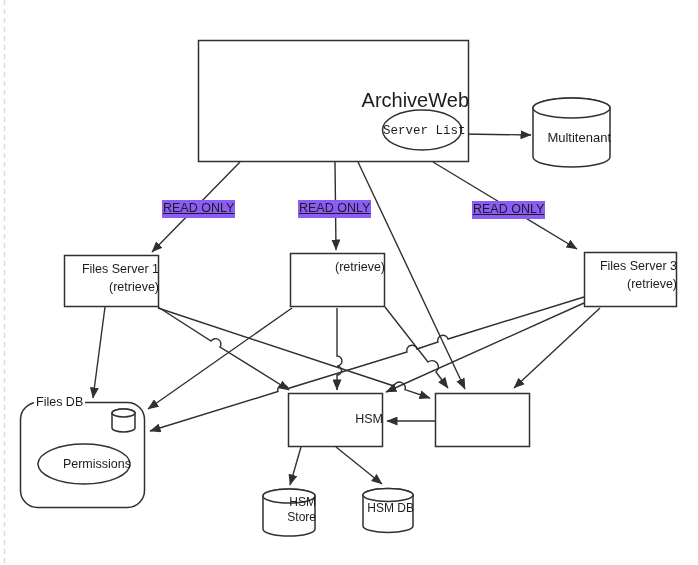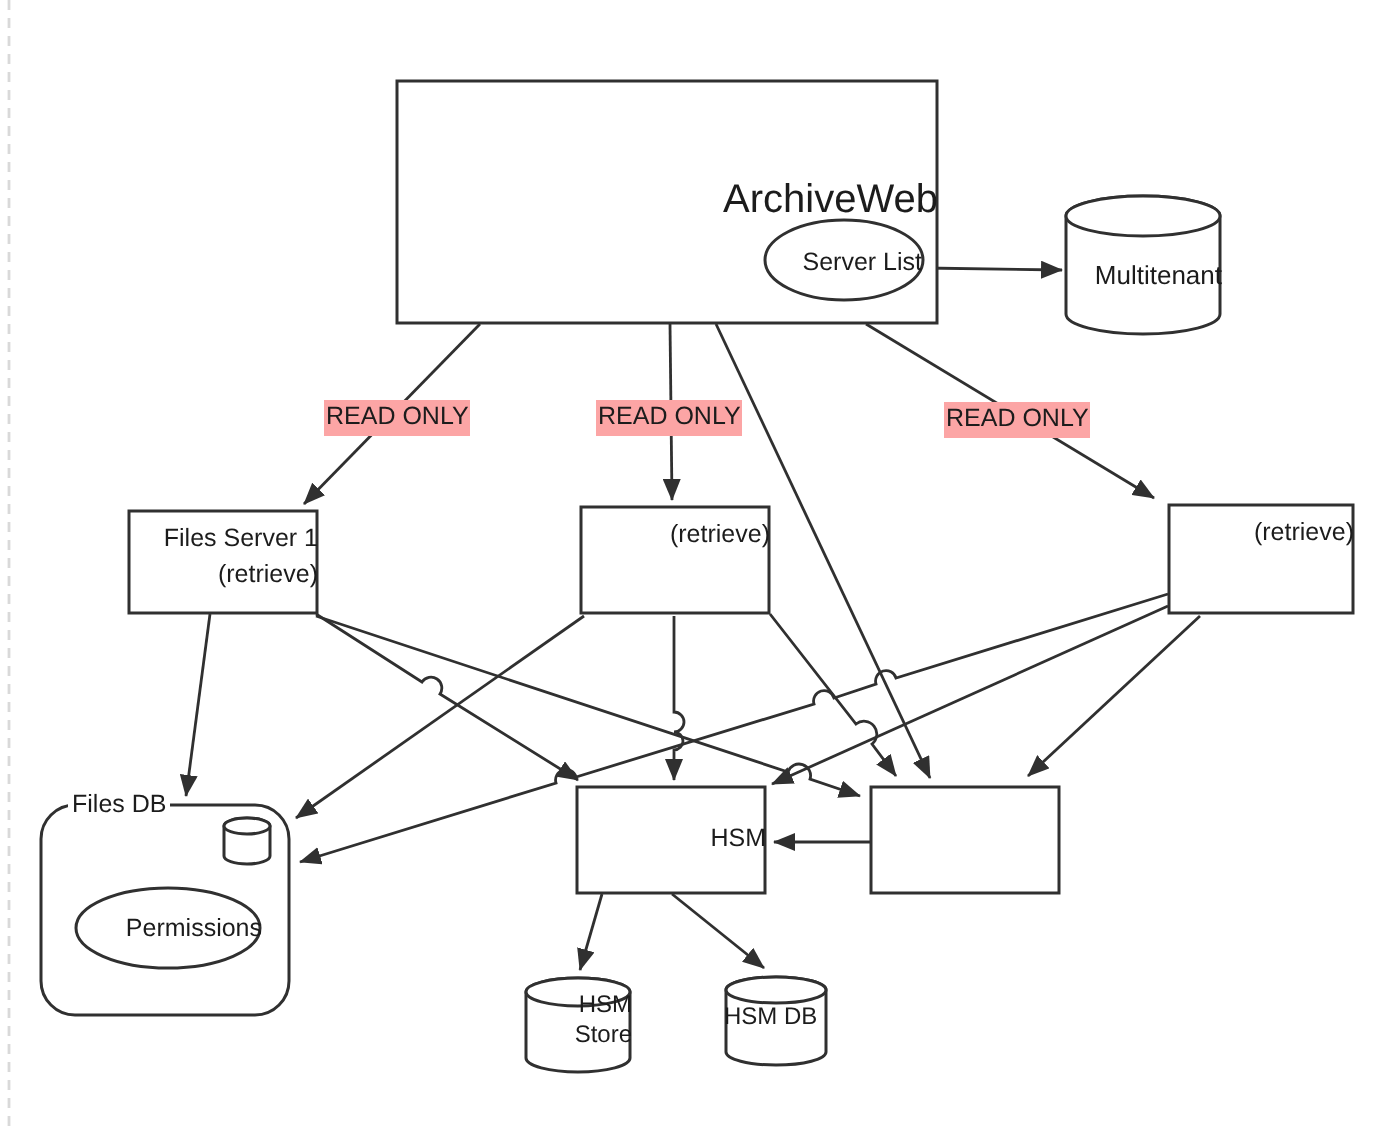--- a/index.html
+++ b/index.html
@@ -4,21 +4,21 @@
 <style>
   html,body{margin:0;padding:0;background:#ffffff;}
   body{width:698px;height:565px;overflow:hidden;position:relative;
        font-family:"Liberation Sans","DejaVu Sans",sans-serif;color:#1c1c1c;}
   .stage{position:absolute;left:0;top:0;width:698px;height:565px;}
   svg{position:absolute;left:0;top:0;}
   .lbl{position:absolute;text-align:right;font-size:12.5px;line-height:1.4;
        color:#1c1c1c;white-space:nowrap;}
   .lbl .ln{display:block;}
   .title{font-size:20px;}
-  .readonly{background:#fca5a5;padding:0 1px;}
+  .readonly{background:#8b5cf6;padding:0 1px;text-decoration:underline;}
   .tagleft{text-align:left;background:#ffffff;padding:0 2px;}
   .small{font-size:12px;line-height:15px;}
 </style>
 </head>
 <body>
 
 <div class="stage">
 
   <svg width="698" height="565" viewBox="0 0 698 565">
     <defs>
@@ -75,43 +75,44 @@
       <path d="M263,496 a26,7 0 0 1 52,0 l0,33 a26,7 0 0 1 -52,0 z"></path>
       <ellipse cx="289" cy="496" rx="26" ry="7"></ellipse>
 
       <path d="M363,495 a25,6.5 0 0 1 50,0 l0,31 a25,6.5 0 0 1 -50,0 z"></path>
       <ellipse cx="388" cy="495" rx="25" ry="6.5"></ellipse>
     </g>
   </svg>
 
   <div class="lbl title" style="left:198px;top:86px;width:271px;">ArchiveWeb</div>
 
-  <div class="lbl" style="left:383px;top:123px;width:78px;">Server List</div>
+  <div class="lbl" style="left:383px;top:123px;width:78px;font-family:Liberation Mono, monospace;">Server List</div>
 
   <div class="lbl" style="left:533px;top:129px;width:78px;font-size:13px;">Multitenant</div>
 
   <div class="lbl readonly" style="left:162px;top:200px;">READ ONLY</div>
   <div class="lbl readonly" style="left:298px;top:200px;">READ ONLY</div>
   <div class="lbl readonly" style="left:472px;top:201px;">READ ONLY</div>
 
   <div class="lbl" style="left:64px;top:261px;width:95px;">
     <span class="ln">Files Server 1</span>
     <span class="ln">(retrieve)</span>
   </div>
   <div class="lbl" style="left:290px;top:259px;width:95px;">
     <span class="ln">(retrieve)</span>
   </div>
   <div class="lbl" style="left:584px;top:258px;width:93px;">
+    <span class="ln">Files Server 3</span>
     <span class="ln">(retrieve)</span>
   </div>
 
   <div class="lbl" style="left:288px;top:411px;width:95px;">HSM</div>
 
   <div class="lbl tagleft" style="left:34px;top:394px;">Files DB</div>
   <div class="lbl" style="left:38px;top:456px;width:93px;">Permissions</div>
 
   <div class="lbl small" style="left:262px;top:495px;width:54px;">
     <span class="ln">HSM</span>
     <span class="ln">Store</span>
   </div>
-  <div class="lbl small" style="left:362px;top:501px;width:36px;">HSM DB</div>
+  <div class="lbl small" style="left:362px;top:501px;width:52px;">HSM DB</div>
 
 </div>
 
 </body></html>

